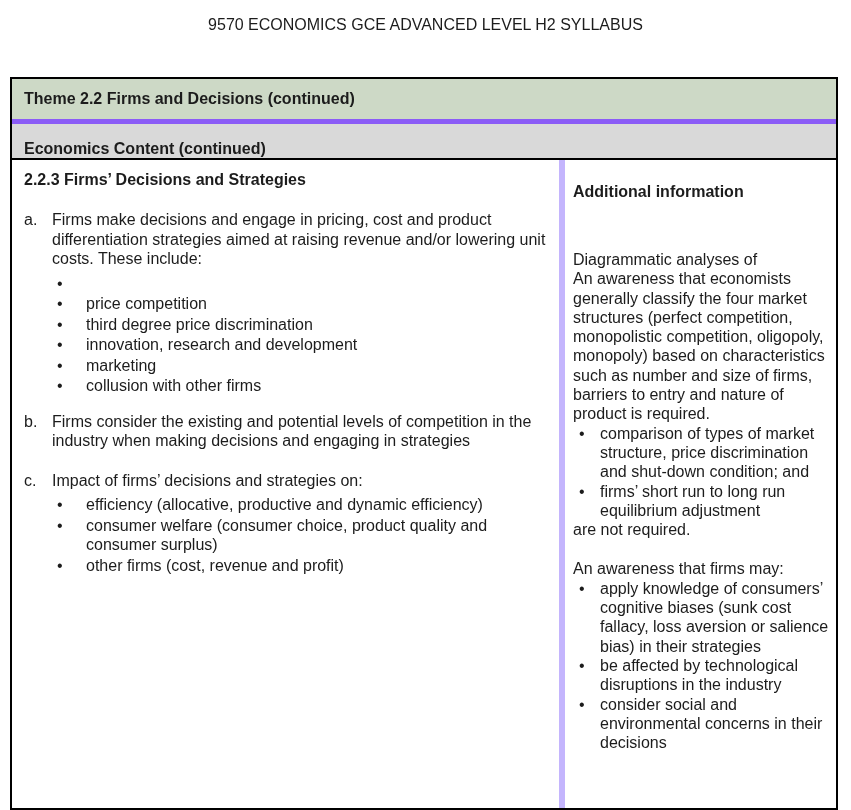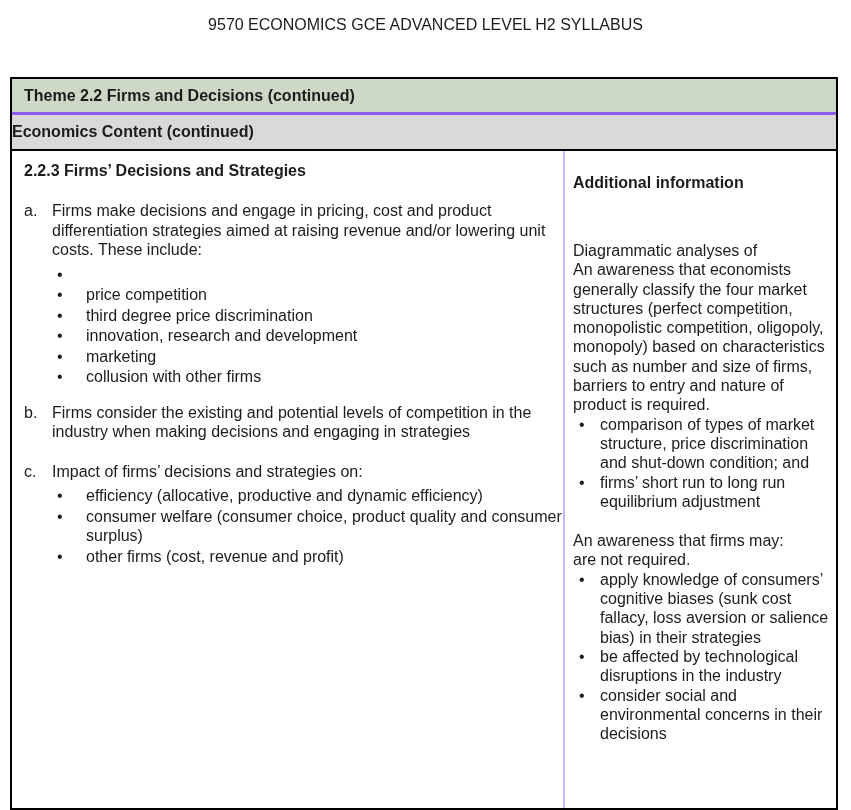--- a/index.html
+++ b/index.html
@@ -21,36 +21,37 @@
   .syllabus-table {
     position: absolute;
     left: 10px; top: 77px; bottom: 0;
     width: 828px;
     border: 2px solid #000;
     display: flex;
     flex-direction: column;
     overflow: hidden;
   }
   .theme-row {
-    height: 36px;
-    border-bottom: 3px solid #8b5cf6;
+    height: 45px;
+    border-bottom: 5px solid #8b5cf6;
     display: flex; align-items: center;
     padding-left: 12px;
     font-weight: bold; font-size: 16px;
   }
   .content-header-row {
     height: 36px;
     border-bottom: 2px solid #000;
-    display: flex; align-items: center;
+    display: flex; align-items: flex-end;
+    padding-left: 12px;
     font-weight: bold; font-size: 16px;
   }
   .columns { flex: 1; display: flex; align-items: stretch; }
   .col-left {
     width: 553px;
-    border-right: 2px solid #c4b5fd;
+    border-right: 6px solid #c4b5fd;
     padding: 10px 0 0 12px;
   }
   .col-right {
     flex: 1;
     padding: 10px 2px 0 8px;
     margin-top: 12px;
   }
   .cell-title {
     font-weight: bold; font-size: 16px;
     line-height: 19px;
@@ -160,22 +161,22 @@
           <ul class="blist gap-sm">
             <li>
               <span class="bullet-marker">•</span>
               <span class="bullet-text">comparison of types of market structure, price discrimination and shut-down condition; and</span>
             </li>
             <li>
               <span class="bullet-marker">•</span>
               <span class="bullet-text">firms’ short run to long run equilibrium adjustment</span>
             </li>
           </ul>
+          <p class="body-text">are not required.</p>
           <p class="body-text gap-lg">An awareness that firms may:</p>
-          <p class="body-text">are not required.</p>
           <ul class="blist gap-sm">
             <li>
               <span class="bullet-marker">•</span>
               <span class="bullet-text">apply knowledge of consumers’ cognitive biases (sunk cost fallacy, loss aversion or salience bias) in their strategies</span>
             </li>
             <li>
               <span class="bullet-marker">•</span>
               <span class="bullet-text">be affected by technological disruptions in the industry</span>
             </li>
             <li>

